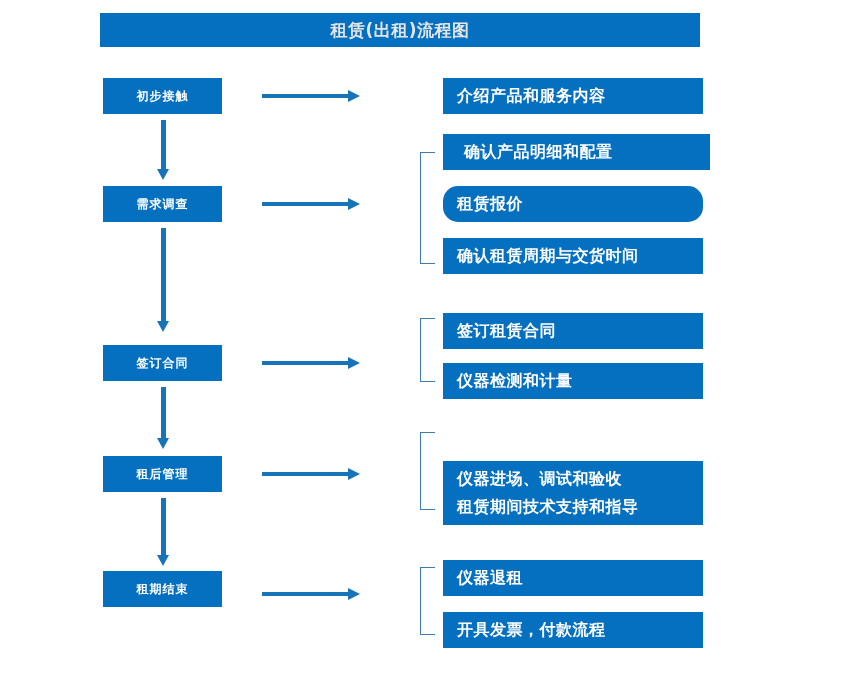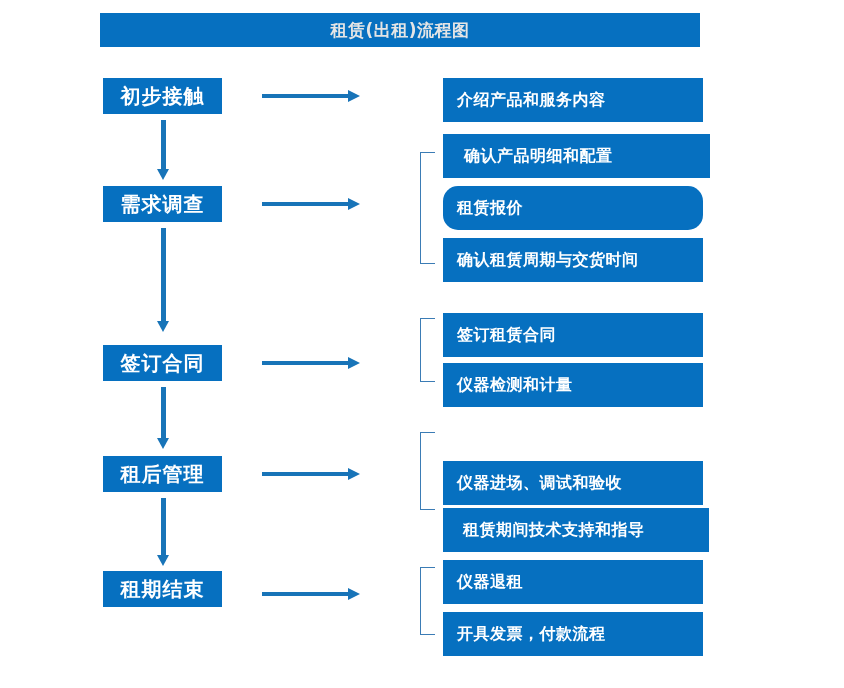--- a/index.html
+++ b/index.html
@@ -45,32 +45,32 @@
     left: 103px;
     width: 119px;
     height: 36px;
     background: #0670c0;
     display: flex;
     align-items: center;
     justify-content: center;
   }
   .stage-box .stage-label {
     color: #ffffff;
-    font-size: 20px;
+    font-size: 12px;
     font-weight: bold;
     line-height: 1;
     letter-spacing: 1px;
   }
 
   
   .detail-box {
     position: absolute;
     left: 443px;
     width: 260px;
-    height: 44px;
+    height: 36px;
     background: #0670c0;
     display: flex;
     align-items: center;
   }
   .detail-box .detail-label {
     color: #ffffff;
     font-size: 16px;
     font-weight: bold;
     line-height: 1;
     padding-left: 14px;
@@ -218,21 +218,21 @@
   <div class="v-arrow" style="top:498px; height:68px;">
     <div class="shaft" style="height:57px;"></div>
     <div class="head" style="top:57px;"></div>
   </div>
 
   <div class="bracket" style="top:432px; height:78px;"></div>
 
   <div class="detail-box" style="top:424px;margin-top:37px;">
     <span class="detail-label">仪器进场、调试和验收</span>
   </div>
-  <div class="detail-box" style="top:508px;padding-left:6px;">
+  <div class="detail-box" style="top:489px;">
     <span class="detail-label">租赁期间技术支持和指导</span>
   </div>
 
   <div class="stage-box" style="top:571px;">
     <span class="stage-label">租期结束</span>
   </div>
   <div class="h-arrow" style="top:587px;">
     <div class="shaft"></div>
     <div class="head"></div>
   </div>

